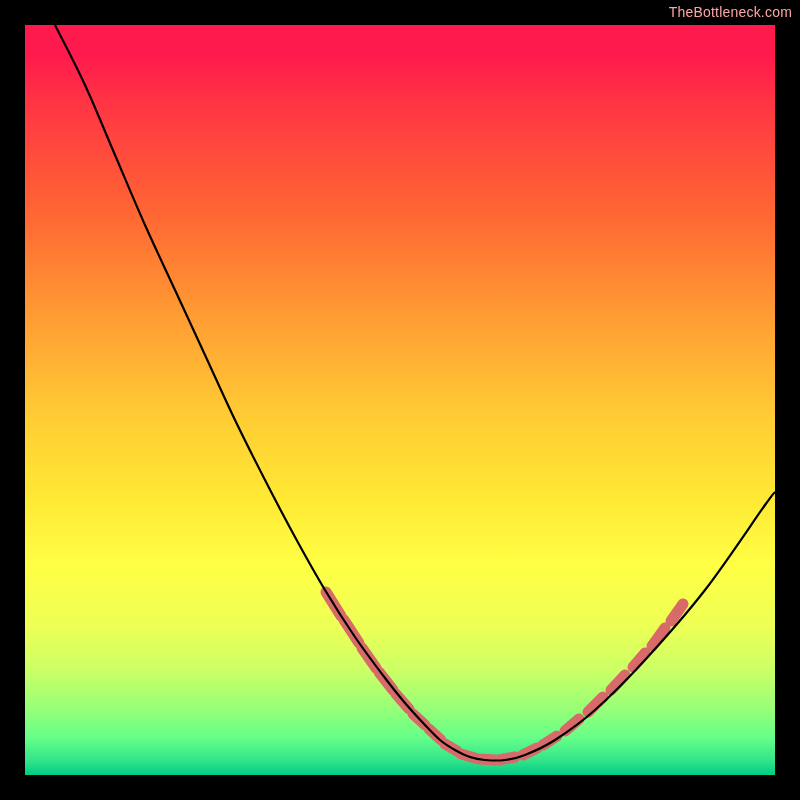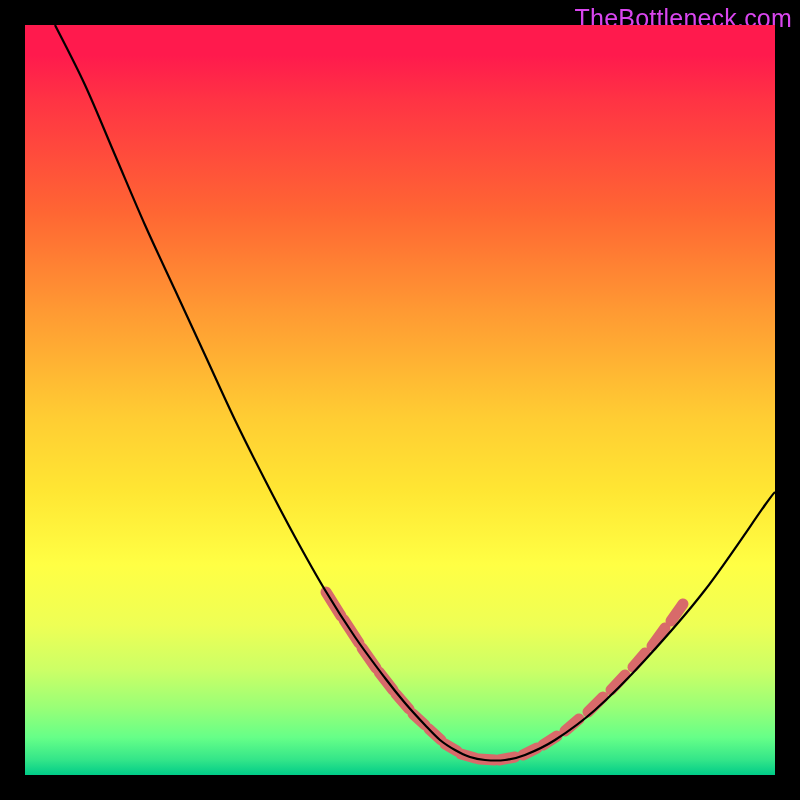--- a/index.html
+++ b/index.html
@@ -47,22 +47,22 @@
     position: absolute;
     left: 0;
     top: 0;
     width: 750px;
     height: 750px;
   }
   .watermark {
     position: absolute;
     top: 4px;
     right: 8px;
-    color: #d946ef;
-    font-size: 25px;
+    color: #fca5a5;
+    font-size: 14px;
     font-weight: 500;
     letter-spacing: 0.2px;
     user-select: none;
   }
 </style>
 </head>
 <body>
 
 <div class="frame">
   <div class="watermark">TheBottleneck.com</div>

